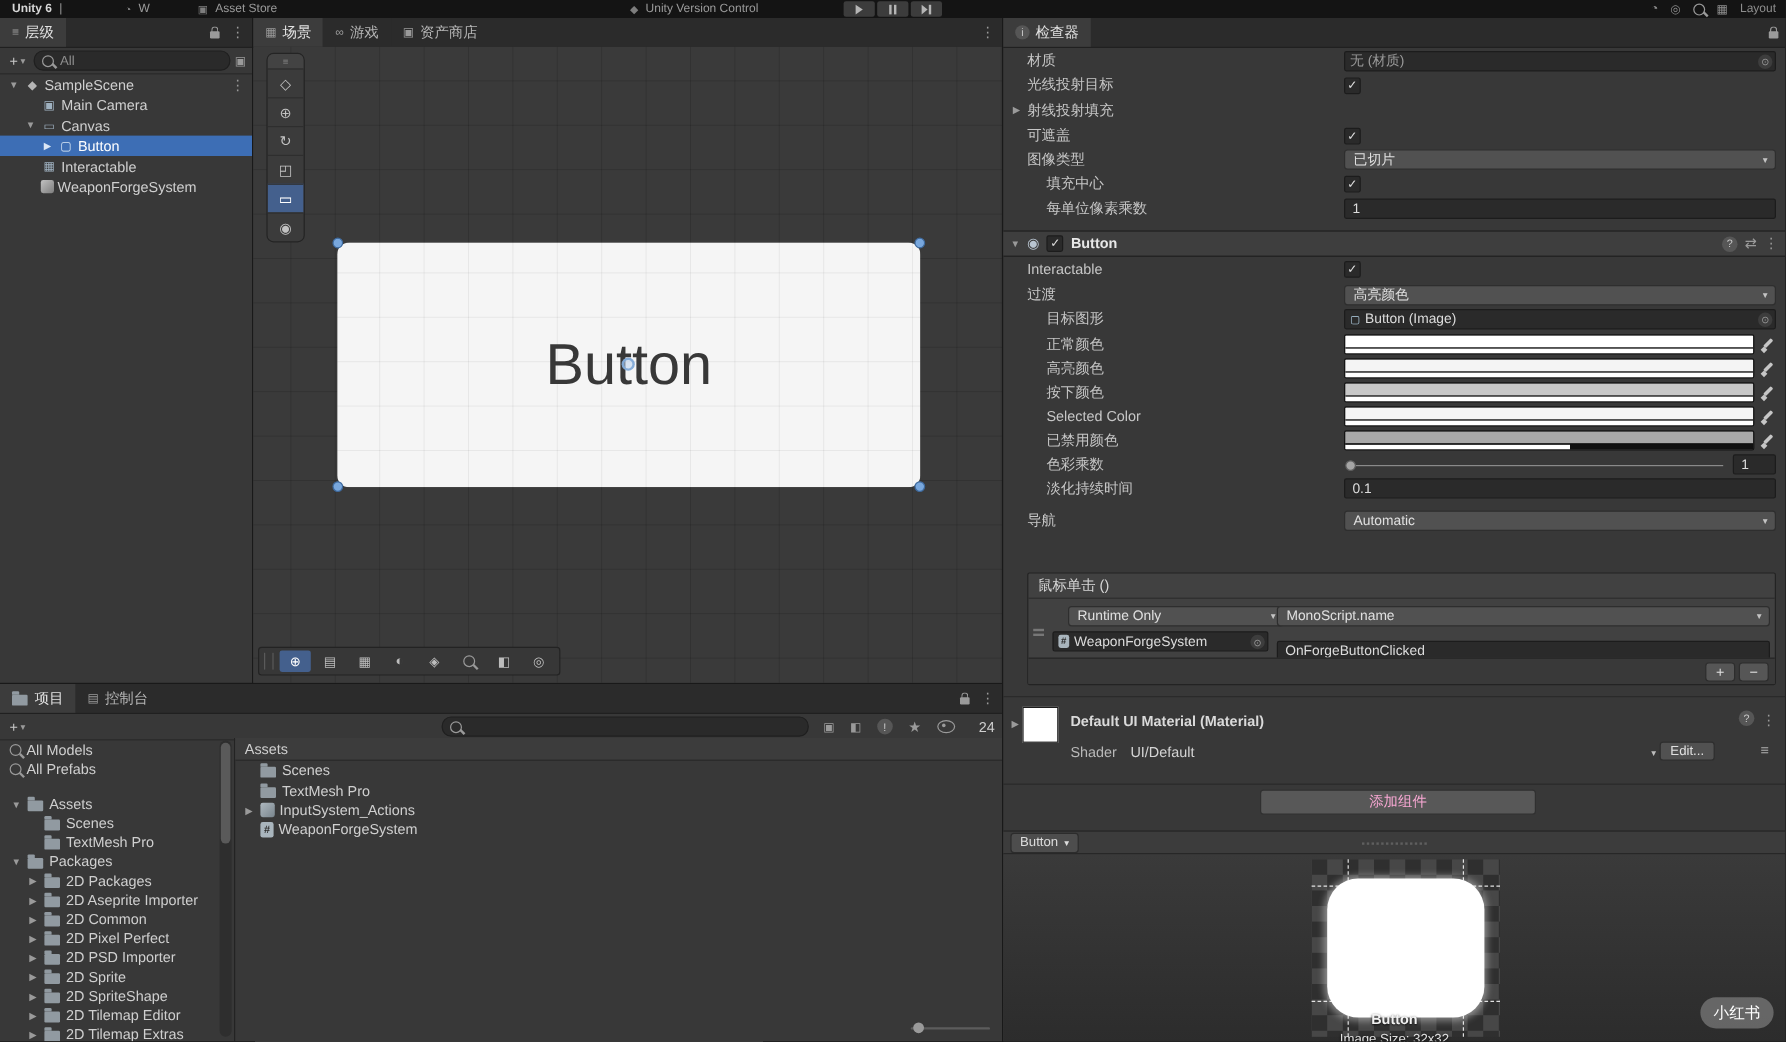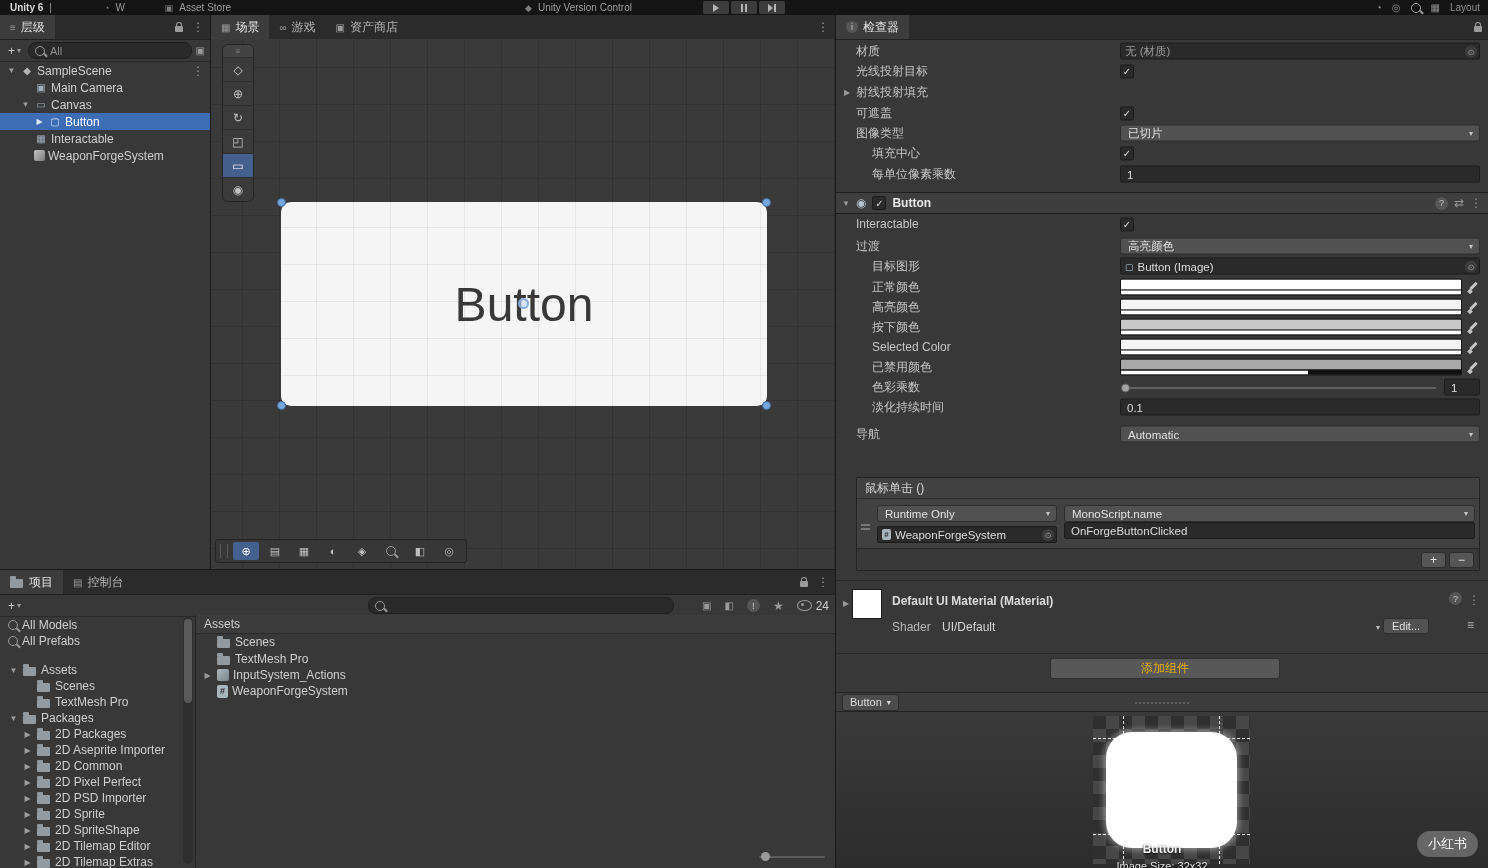--- a/index.html
+++ b/index.html
@@ -125,21 +125,21 @@
   #compheader .title{font-weight:bold;color:#e8e8e8;}
   #compheader .spacer{flex:1;}
   #eventbox{position:absolute;left:20px;right:8px;top:462px;height:94px;background:#414141;border:1px solid #232323;border-radius:2px;box-sizing:border-box;}
   #eventbox .ehead{height:20px;border-bottom:1px solid #2d2d2d;display:flex;align-items:center;padding:0 8px;color:#d6d6d6;}
   #eventbox .efoot{position:absolute;left:0;right:0;bottom:0;height:22px;background:#393939;border-top:1px solid #262626;display:flex;align-items:center;justify-content:flex-end;gap:3px;padding:0 5px;box-sizing:border-box;}
   .minibtn{width:25px;height:16px;background:#565656;border:1px solid #2d2d2d;border-radius:3px;color:#e0e0e0;display:flex;align-items:center;justify-content:center;font-size:12px;box-sizing:border-box;}
   .eq-handle{position:absolute;left:4px;top:44px;width:9px;}
   .eq-handle i{display:block;height:2px;background:#777;margin:2px 0;}
   #matstrip{position:absolute;left:0;right:0;top:565px;height:72px;border-top:1px solid #2a2a2a;border-bottom:1px solid #2a2a2a;}
   #matstrip .swatch{position:absolute;left:16px;top:8px;width:30px;height:30px;background:#fff;border:1px solid #1c1c1c;box-sizing:border-box;}
-  #addcomp{position:absolute;left:214px;top:643px;width:230px;height:21px;background:#585858;border:1px solid #303030;border-radius:3px;color:#eab308;display:flex;align-items:center;justify-content:center;box-sizing:border-box;}
+  #addcomp{position:absolute;left:214px;top:643px;width:230px;height:21px;background:#585858;border:1px solid #303030;border-radius:3px;color:#f9a8d4;display:flex;align-items:center;justify-content:center;box-sizing:border-box;}
   #pvhead{position:absolute;left:0;right:0;top:677px;height:20px;background:#3c3c3c;border-top:1px solid #232323;border-bottom:1px solid #232323;display:flex;align-items:center;box-sizing:border-box;}
   .chip{margin-left:6px;height:15px;padding:0 7px;background:#4d4d4d;border:1px solid #2c2c2c;border-radius:3px;display:flex;gap:5px;align-items:center;font-size:11px;color:#ddd;}
   .dragdots{position:absolute;left:50%;top:9px;width:54px;margin-left:-27px;border-top:2px dotted #5f5f5f;}
   #pvarea{position:absolute;left:0;right:0;top:697px;bottom:0;background:linear-gradient(#3a3a3a,#2c2c2c);}
   #checker{position:absolute;left:257px;top:4px;width:157px;height:148px;
     background:conic-gradient(#474747 25%,#2f2f2f 0 50%,#474747 0 75%,#2f2f2f 0);
     background-size:26px 26px;}
   #sprite{position:absolute;left:13px;top:16px;right:13px;bottom:16px;background:#fff;border-radius:26px;
           box-shadow:0 0 6px 2px rgba(255,255,255,0.4);}
   .guide-v{position:absolute;top:0;bottom:0;border-left:1px dashed rgba(255,255,255,0.85);}
@@ -330,21 +330,21 @@
         <span class="c">▾</span>
     </div>
     <div class="searchfield" style="position:absolute;left:368px;width:292px">
       <span class="mag"></span>
     </div>
     <div style="position:absolute;right:6px;display:flex;align-items:center;gap:13px">
       <span style="color:#9a9a9a;font-size:10px">▣</span>
       <span style="color:#9a9a9a;font-size:10px">◧</span>
       <span class="circ">!</span>
       <span style="color:#9a9a9a">★</span>
-      <span style="display:flex;align-items:center;gap:4px">
+      <span style="display:flex;align-items:center;gap:20px">
         <span class="eye"></span>
         <span>24</span>
       </span>
     </div>
   </div>
 
   <div id="ptree">
     <div class="ptrow" style="--d:0;top:2px">
       <span class="mag"></span>
       <span>All Models</span>
@@ -643,40 +643,40 @@
   </div>
 
   <div id="eventbox">
     <div class="ehead">
       <span>鼠标单击 ()</span>
     </div>
     <div class="eq-handle">
         <i></i>
         <i></i>
       </div>
-    <div style="position:absolute;left:20px;top:27px;width:180px;height:27px">
+    <div style="position:absolute;left:33px;top:27px;width:180px;height:27px">
       <div class="dropdown">
         <span>Runtime Only</span>
         <span class="caret">▾</span>
       </div>
     </div>
     <div style="position:absolute;left:207px;top:27px;right:4px;height:17px">
       <div class="dropdown">
         <span>MonoScript.name</span>
         <span class="caret">▾</span>
       </div>
     </div>
     <div style="position:absolute;left:20px;top:48px;width:180px;height:17px">
       <div class="objfield">
         <span class="script-icon" style="width:9px;height:11px;font-size:8px">#</span>
         <span>WeaponForgeSystem</span>
         <span class="objpick">⊙</span>
       </div>
     </div>
-    <div style="position:absolute;left:207px;top:44px;right:4px;height:17px">
+    <div style="position:absolute;left:207px;top:56px;right:4px;height:17px">
       <div class="textfield">
         <span>OnForgeButtonClicked</span>
       </div>
     </div>
     <div class="efoot">
       <div class="minibtn">
           <span>+</span>
         </div>
       <div class="minibtn">
           <span>−</span>

